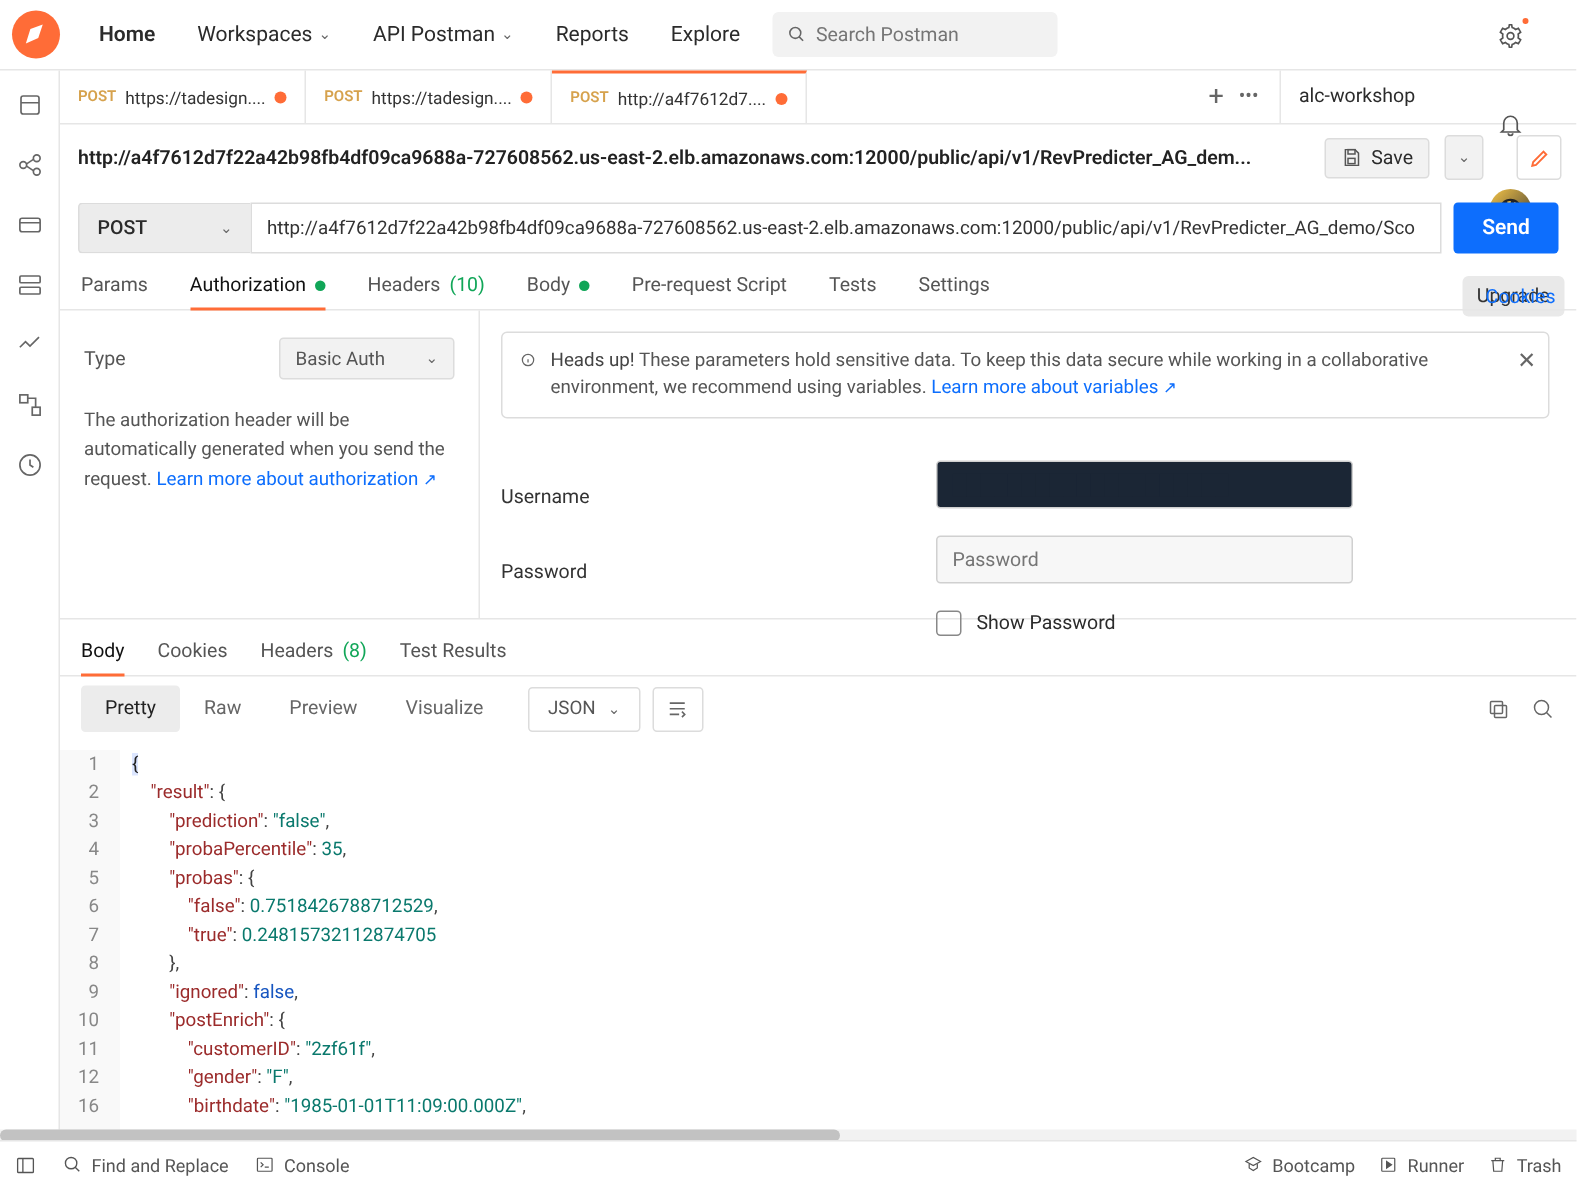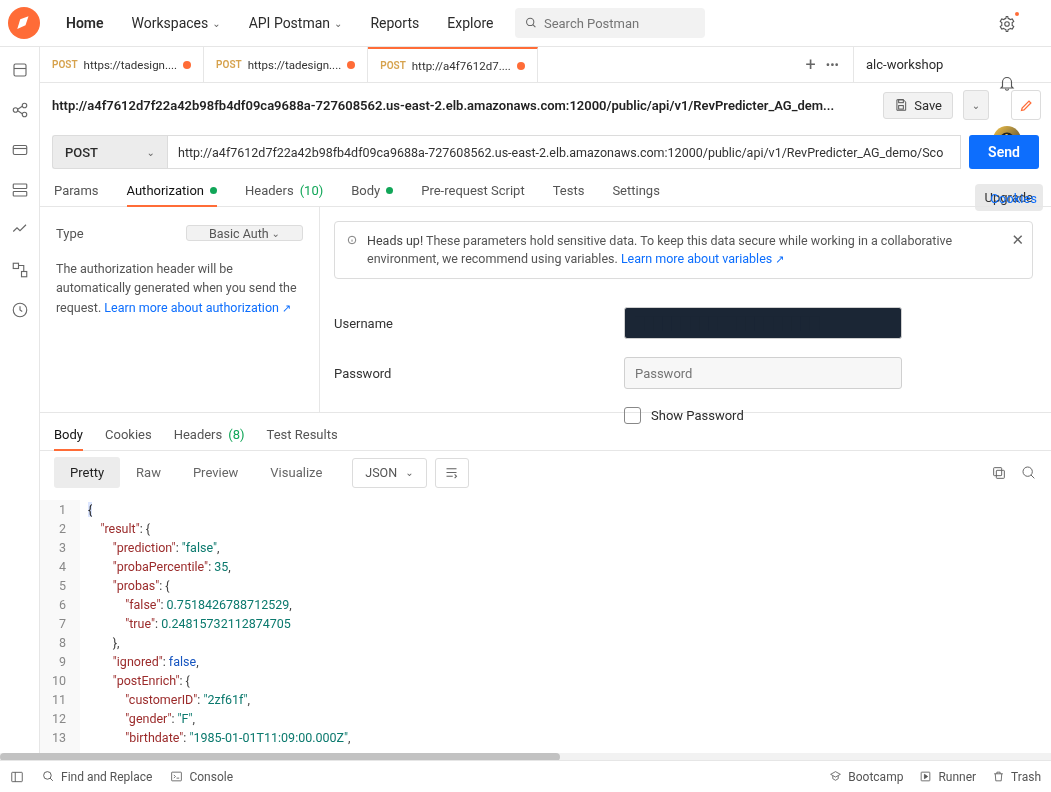--- a/index.html
+++ b/index.html
@@ -46,28 +46,28 @@
 .req-tabs { height:36px; display:flex; align-items:flex-end; padding:0 14px; border-bottom:1px solid #e6e6e6; gap:28px; font-size:13px; color:#555; position:relative;}
 .req-tab { padding:8px 0; cursor:pointer; display:flex; align-items:center; gap:6px; position:relative;}
 .req-tab.active { color:#111; }
 .req-tab.active::after { content:''; position:absolute; left:0; right:0; bottom:-1px; height:2px; background:#ff6c37; }
 .g-dot { width:7px; height:7px; border-radius:50%; background:#11a658; display:inline-block;}
 .link-right { margin-left:auto; color:#0d6efd; cursor:pointer; }
 .auth-area { display:flex; height:206px; border-bottom:1px solid #e6e6e6; min-height:0;}
 .auth-left { width:280px; border-right:1px solid #e6e6e6; padding:18px 16px; }
 .type-row { display:flex; align-items:center; justify-content:space-between; margin-bottom:18px;}
 .type-label { flex:1; font-size:13px; color:#555; }
-.type-select { width:117px; height:16px; background:#f2f2f2; border:1px solid #dcdcdc; border-radius:3px; display:flex; align-items:center; padding:0 22px; justify-content:space-between; font-size:12.5px; color:#555; cursor:pointer;}
+.type-select { width:117px; height:28px; background:#f2f2f2; border:1px solid #dcdcdc; border-radius:3px; display:flex; align-items:center; padding:0 10px; justify-content:space-between; font-size:12.5px; color:#555; cursor:pointer;}
 .auth-text { font-size:12.5px; color:#555; line-height:1.55; }
 .auth-link { color:#0d6efd; cursor:pointer; }
 .ext-icon { font-size:11px; }
 .auth-right { flex:1; padding:14px 18px 10px 14px; display:flex; flex-direction:column; min-width:0;}
 .notice { border:1px solid #dcdcdc; border-radius:4px; padding:10px 34px 10px 12px; display:flex; gap:10px; font-size:12.5px; color:#555; line-height:1.45; position:relative;}
 .notice-close { position:absolute; top:8px; right:8px; cursor:pointer; color:#666; font-size:15px; }
-.form-row { display:flex; align-items:center; margin-top:28px; }
+.form-row { display:flex; align-items:flex-end; margin-top:28px; }
 .form-label { width:290px; font-size:13px; color:#333; }
 .text-input { width:278px; height:32px; border:1px solid #d0d0d0; border-radius:3px; padding:0 10px; font-size:13px; outline:none; background:#fff;}
 .text-input.filled { background:#1b2635; color:#1b2635; }
 .check-row { display:flex; align-items:center; gap:10px; margin-top:18px; margin-left:290px; }
 .checkbox { width:17px; height:17px; border:1.5px solid #888; border-radius:3px; cursor:pointer; }
 .resp-tabs { height:37px; display:flex; align-items:flex-end; padding:0 14px; gap:22px; font-size:13px; color:#555; }
 .resp-tab { padding:8px 0; cursor:pointer; position:relative; display:flex; gap:6px; align-items:center;}
 .resp-tab.active { color:#111; }
 .resp-tab.active::after { content:''; position:absolute; left:0; right:0; bottom:-1px; height:2px; background:#ff6c37; }
 .resp-status { margin-left:auto; display:flex; align-items:center; gap:16px; font-size:12.5px; color:#555; }
@@ -371,21 +371,21 @@
           <div>3</div>
           <div>4</div>
           <div>5</div>
           <div>6</div>
           <div>7</div>
           <div>8</div>
           <div>9</div>
           <div>10</div>
           <div>11</div>
           <div>12</div>
-          <div>13</div>
+          <div>16</div>
       </div>
       <div class="code"><span style="background:#dce6ff;">{</span>
     <span class="j-key">"result"</span><span class="j-punc">: {</span>
         <span class="j-key">"prediction"</span><span class="j-punc">: </span><span class="j-str">"false"</span><span class="j-punc">,</span>
         <span class="j-key">"probaPercentile"</span><span class="j-punc">: </span><span class="j-num">35</span><span class="j-punc">,</span>
         <span class="j-key">"probas"</span><span class="j-punc">: {</span>
             <span class="j-key">"false"</span><span class="j-punc">: </span><span class="j-num">0.7518426788712529</span><span class="j-punc">,</span>
             <span class="j-key">"true"</span><span class="j-punc">: </span><span class="j-num">0.24815732112874705</span>
         <span class="j-punc">},</span>
         <span class="j-key">"ignored"</span><span class="j-punc">: </span><span class="j-bool">false</span><span class="j-punc">,</span>

